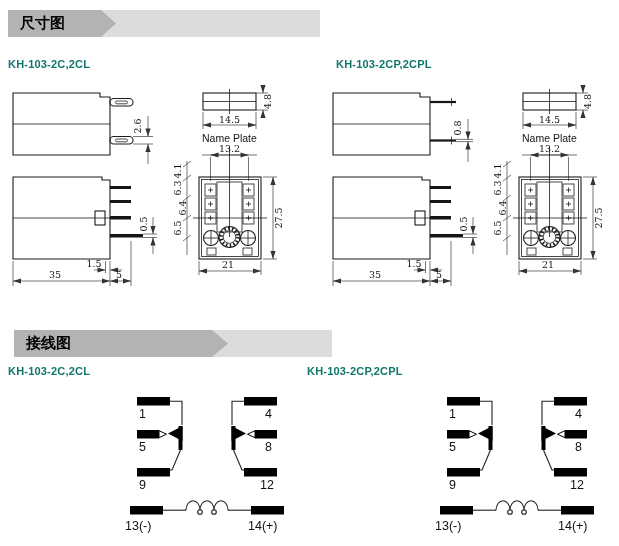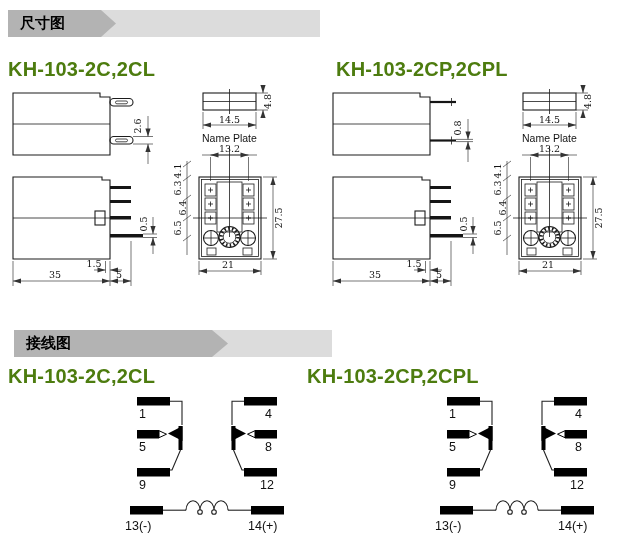--- a/index.html
+++ b/index.html
@@ -4,21 +4,21 @@
 <style>
   html,body{margin:0;padding:0;background:#fff;}
   .page{position:relative;width:619px;height:546px;background:#ffffff;overflow:hidden;
         font-family:"Liberation Sans",sans-serif;color:#111;}
   
   .banner{position:absolute;height:27px;}
   .band-dark{position:absolute;top:0;bottom:0;left:0;background:#b3b3b3;z-index:2;
              display:flex;align-items:center;padding-left:12px;box-sizing:border-box;
              font-weight:bold;font-size:15px;color:#000;}
   .band-light{position:absolute;top:0;bottom:0;background:#dcdcdc;z-index:1;}
-  .model-title{position:absolute;font-weight:bold;font-size:20px;letter-spacing:.2px;color:#4d7c0f;}
+  .model-title{position:absolute;font-weight:bold;font-size:11px;letter-spacing:.2px;color:#0f766e;}
   svg{position:absolute;}
   svg text{font-family:"DejaVu Serif",serif;font-size:9.5px;fill:#141414;}
   svg.wire text{font-family:"Liberation Sans",sans-serif;font-size:12.5px;fill:#111;}
   .out{stroke:#1c1c1c;stroke-width:1.1;fill:none;}
   .thin{stroke:#1c1c1c;stroke-width:.8;fill:none;}
   .dim{stroke:#3c3c3c;stroke-width:.7;fill:none;}
   .pin{fill:#151515;stroke:none;}
   .wln{stroke:#222;stroke-width:1.1;fill:none;}
   .blk{fill:#000;stroke:none;}
 </style>

